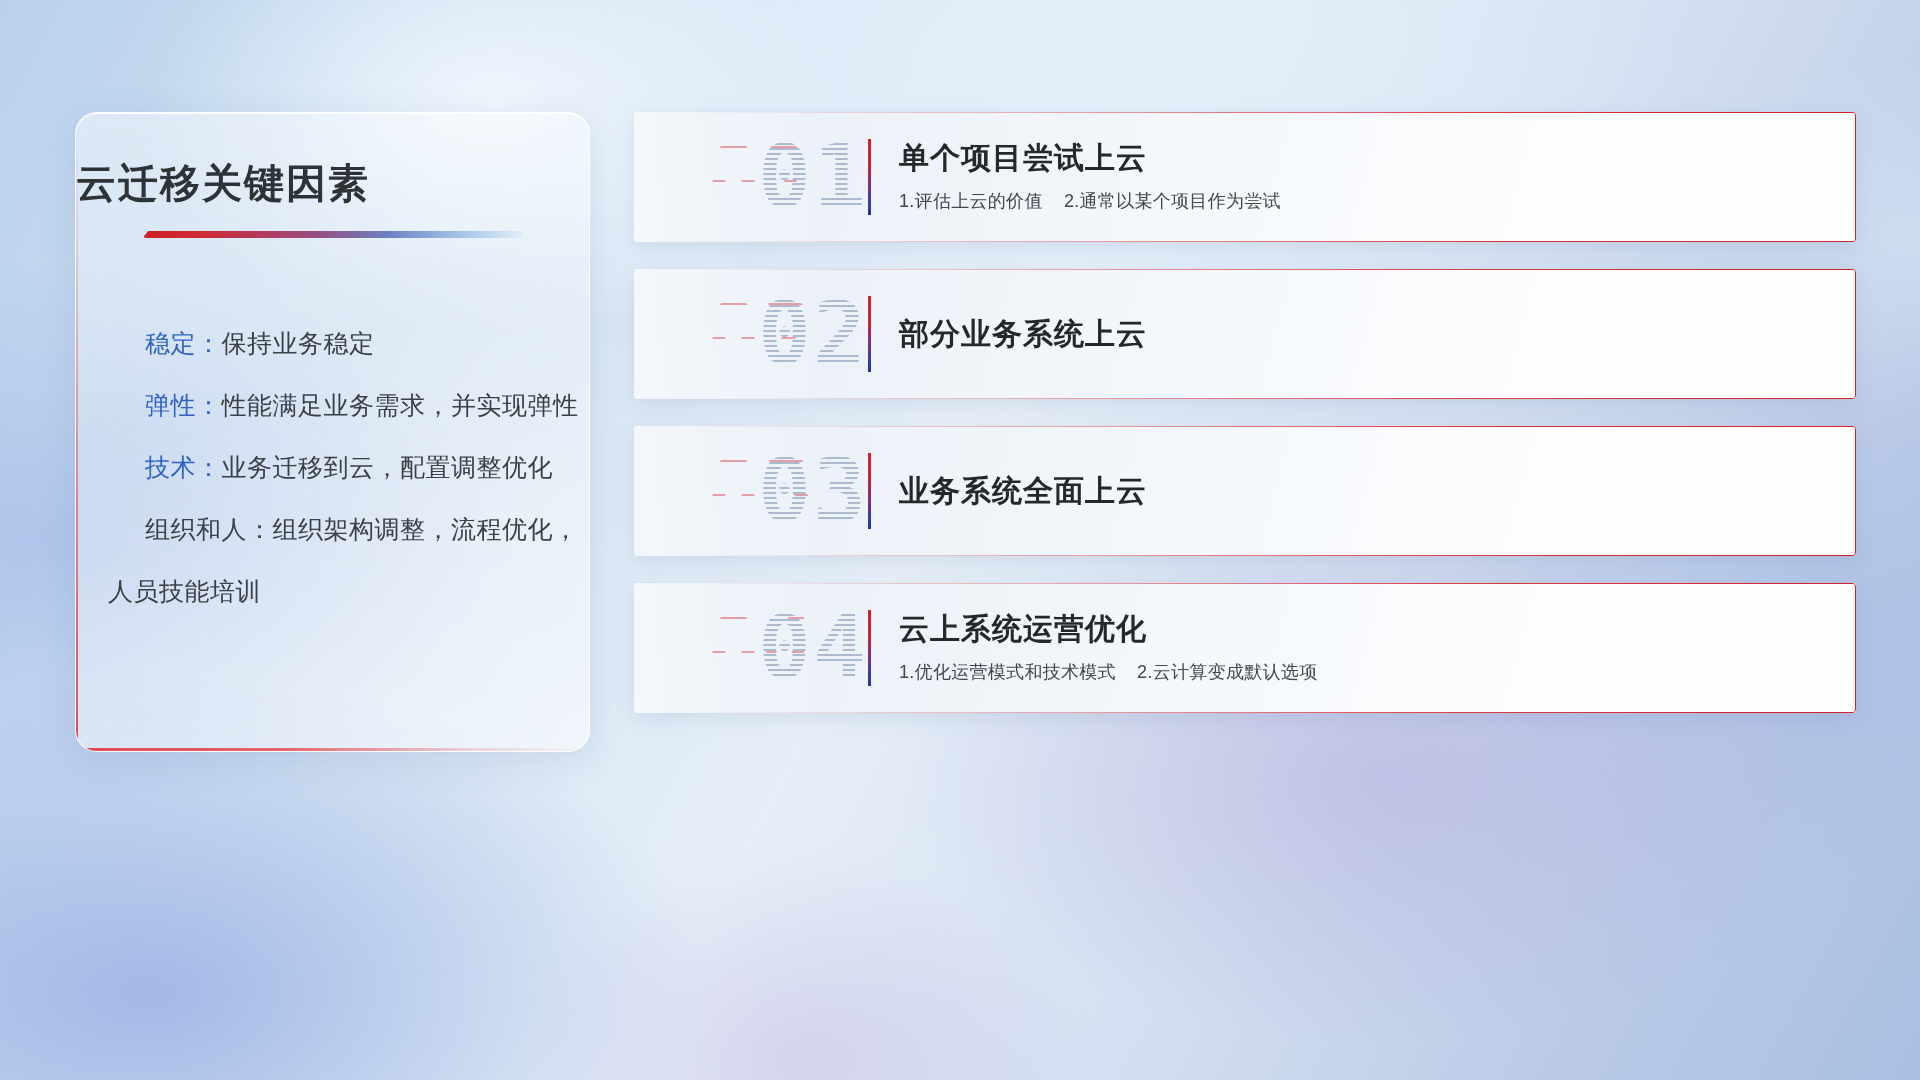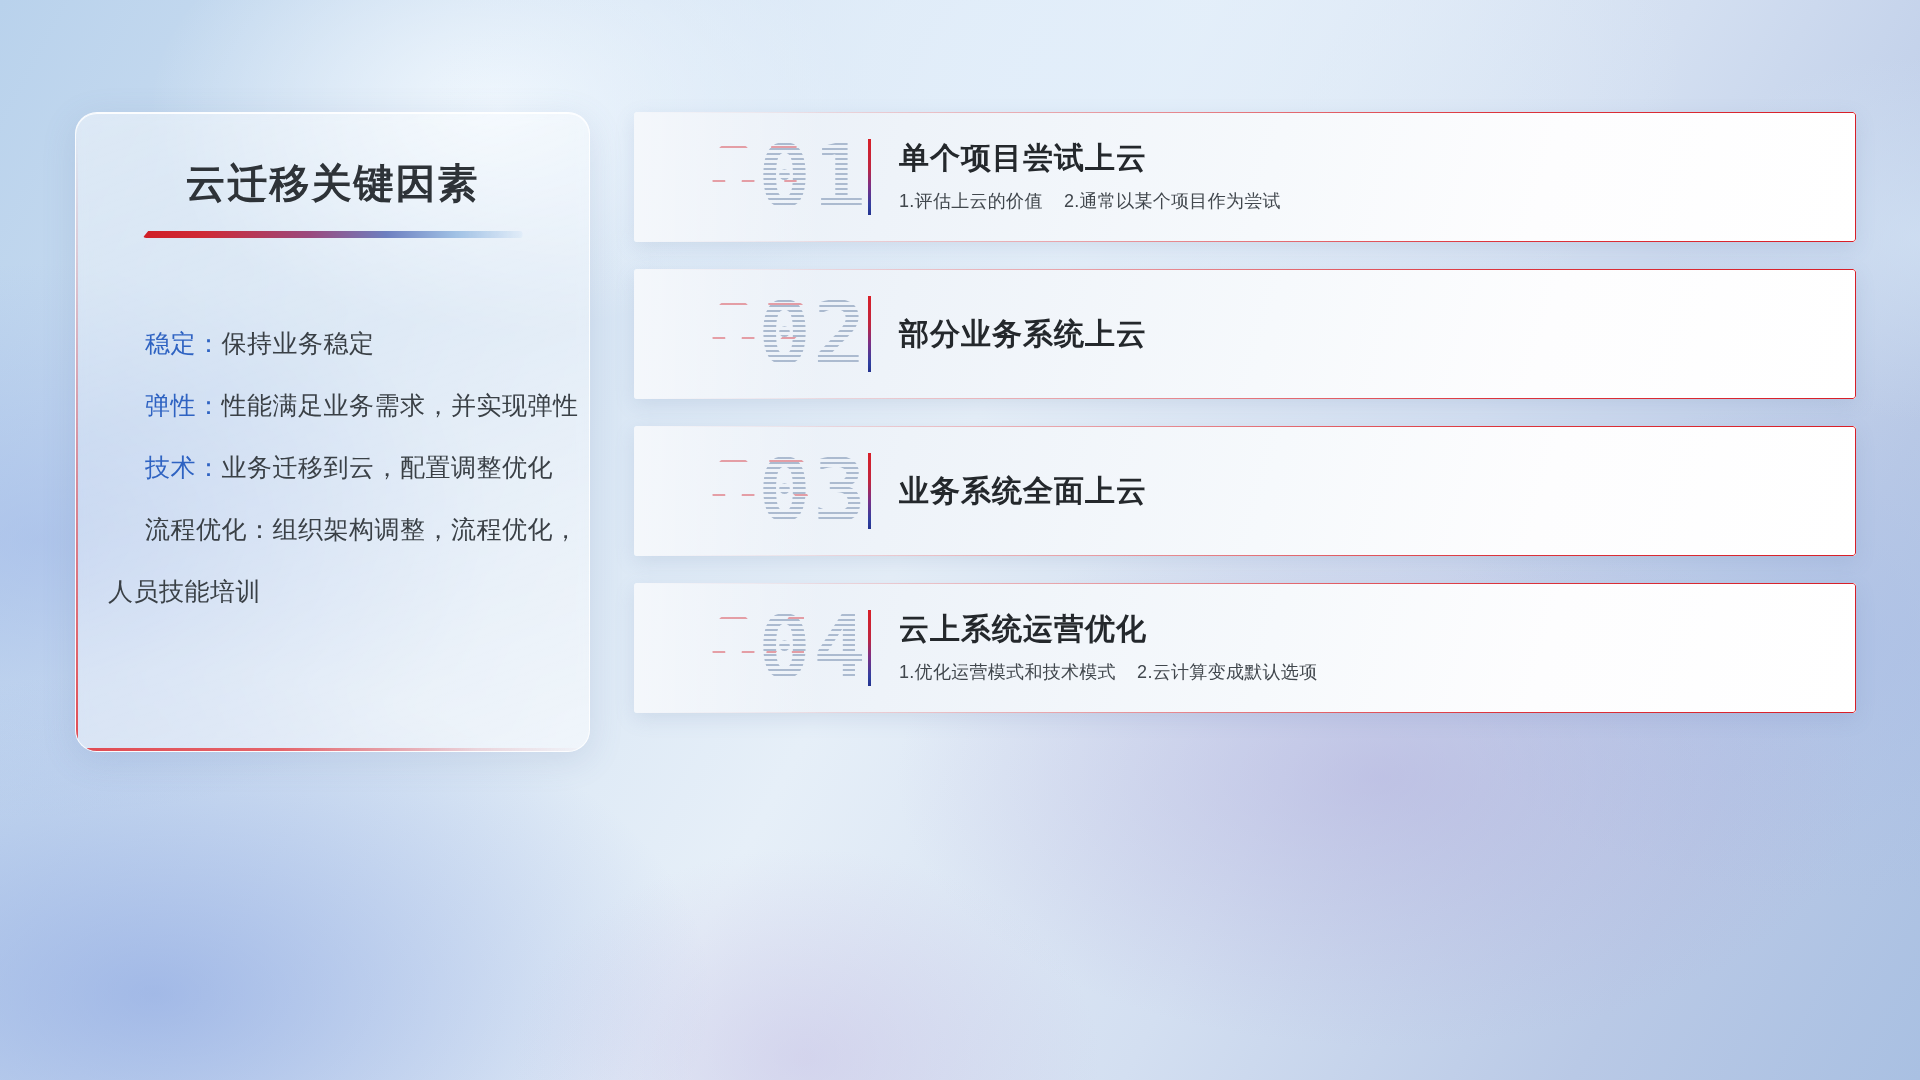--- a/index.html
+++ b/index.html
@@ -64,21 +64,20 @@
   }
   #left-panel-edge {
     position: absolute;
     left: 0; top: 22px; bottom: 0;
     width: 2px;
     background: linear-gradient(180deg, rgba(224,74,82,0) 0%, rgba(224,74,82,0.45) 45%, #e04a52 100%);
   }
 
   .panel-title {
     margin: 43px 0 0 0;
-    text-align: center;
     font-size: 40px;
     font-weight: 700;
     letter-spacing: 2px;
     color: #2e3338;
     white-space: nowrap;
   }
 
   .title-rule {
     margin: 20px auto 0 auto;
     width: 380px;
@@ -244,21 +243,21 @@
     <li class="factor-item">
       <span class="factor-label">稳定：</span><span class="factor-value">保持业务稳定</span>
     </li>
     <li class="factor-item">
       <span class="factor-label">弹性：</span><span class="factor-value">性能满足业务需求，并实现弹性</span>
     </li>
     <li class="factor-item">
       <span class="factor-label">技术：</span><span class="factor-value">业务迁移到云，配置调整优化</span>
     </li>
     <li class="factor-item is-wrap">
-      <span class="factor-label is-plain">流程优化：</span><span class="factor-value">组织架构调整，流程优化，
+      <span class="factor-label is-plain">组织和人：</span><span class="factor-value">组织架构调整，流程优化，
 人员技能培训</span>
     </li>
   </ul>
 </section>
 
 <section id="cards">
 
   <article class="step-card">
     <div class="step-number">
       <span class="glyph">01</span>

